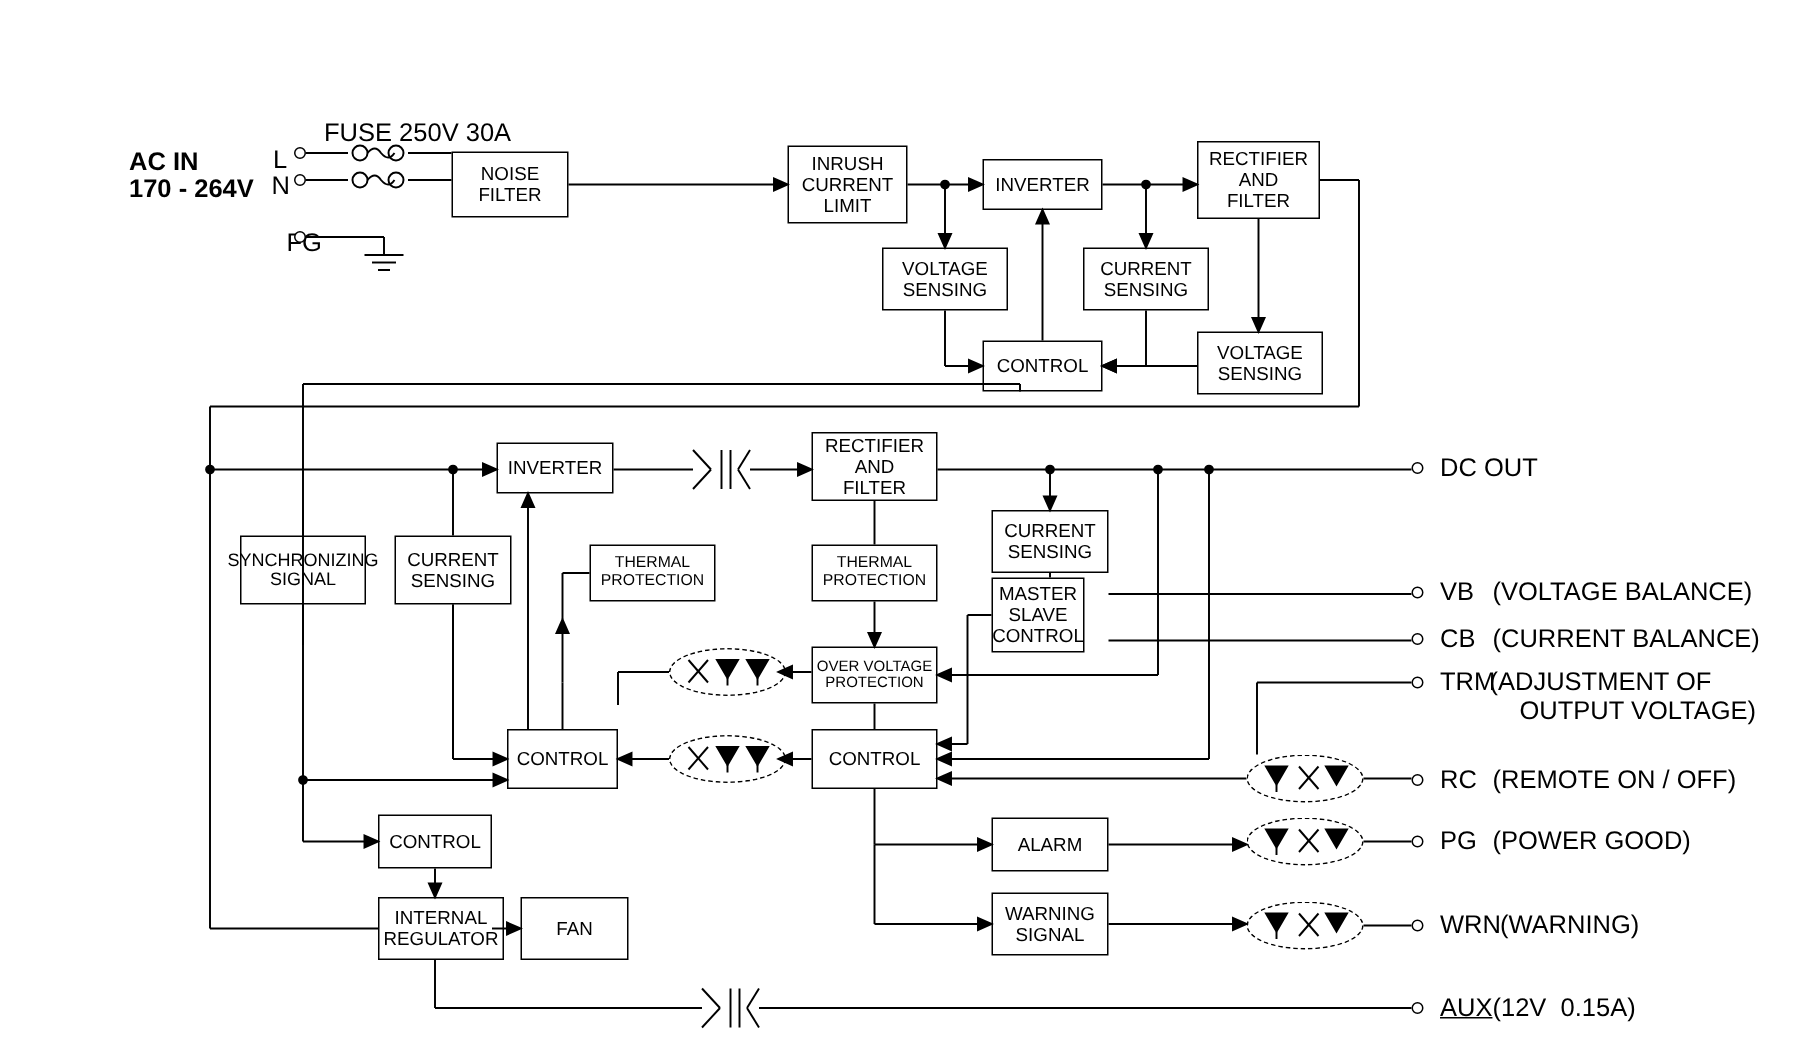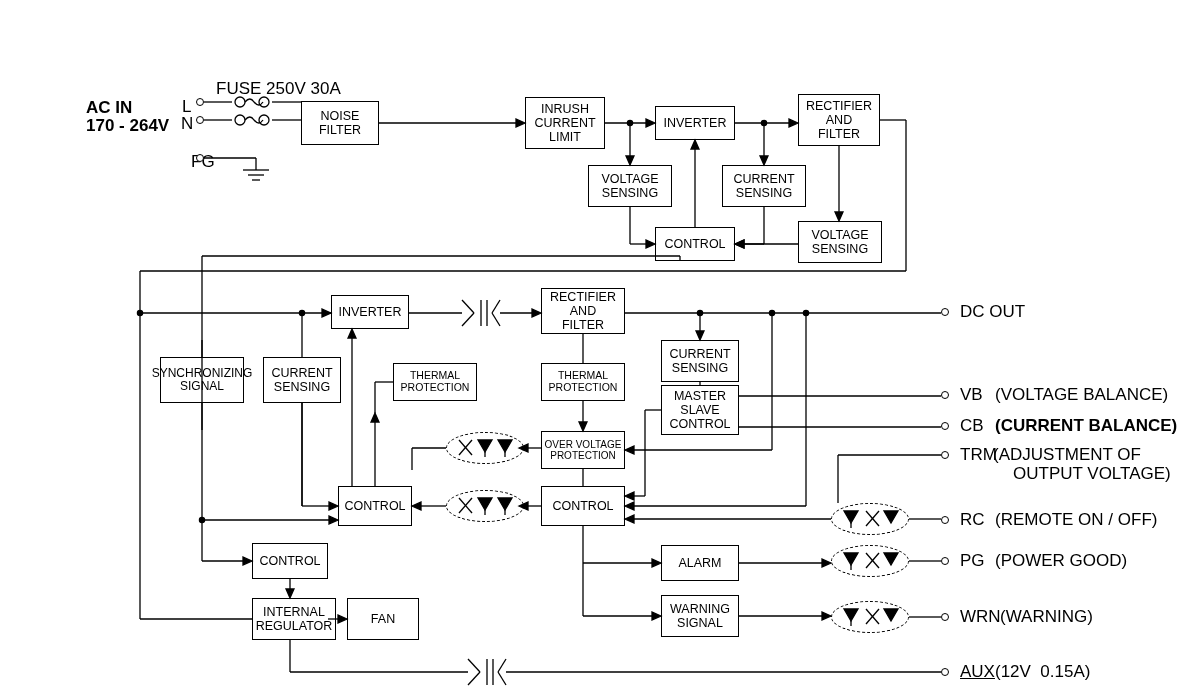--- a/index.html
+++ b/index.html
@@ -67,21 +67,21 @@
   <div class="box" style="left:331px;top:295px;width:78px;height:34px;">INVERTER</div>
   <div class="box" style="left:541px;top:288px;width:84px;height:46px;">RECTIFIER
 AND
 FILTER</div>
   <div class="box" style="left:393px;top:363px;width:84px;height:38px;font-size:10.5px;">THERMAL
 PROTECTION</div>
   <div class="box" style="left:541px;top:363px;width:84px;height:38px;font-size:10.5px;">THERMAL
 PROTECTION</div>
   <div class="box" style="left:661px;top:340px;width:78px;height:42px;">CURRENT
 SENSING</div>
-  <div class="box" style="left:661px;top:385px;width:78px;height:50px;">MASTER
+  <div class="box" style="left:661px;top:385px;width:62px;height:50px;">MASTER
 SLAVE
 CONTROL</div>
   <div class="box" style="left:541px;top:431px;width:84px;height:38px;font-size:10px;">OVER VOLTAGE
 PROTECTION</div>
   <div class="box" style="left:338px;top:486px;width:74px;height:40px;">CONTROL</div>
   <div class="box" style="left:541px;top:486px;width:84px;height:40px;">CONTROL</div>
   <div class="box" style="left:252px;top:543px;width:76px;height:36px;">CONTROL</div>
   <div class="box" style="left:252px;top:598px;width:84px;height:42px;">INTERNAL
 REGULATOR</div>
   <div class="box" style="left:347px;top:598px;width:72px;height:42px;">FAN</div>
@@ -91,21 +91,21 @@
 
   <div class="term" style="left:941px;top:308px;"></div>
   <div class="lbl" style="left:960px;top:302px;text-align:center;">DC OUT</div>
 
   <div class="term" style="left:941px;top:391px;"></div>
   <div class="lbl" style="left:960px;top:385px;">VB</div>
   <div class="lbl" style="left:995px;top:385px;">(VOLTAGE BALANCE)</div>
 
   <div class="term" style="left:941px;top:422px;"></div>
   <div class="lbl" style="left:960px;top:416px;text-align:right;">CB</div>
-  <div class="lbl" style="left:995px;top:416px;font-weight:bold;">(CURRENT BALANCE)</div>
+  <div class="lbl" style="left:995px;top:416px;">(CURRENT BALANCE)</div>
 
   <div class="term" style="left:941px;top:451px;"></div>
   <div class="lbl" style="left:960px;top:445px;">TRM</div>
   <div class="lbl" style="left:993px;top:445px;">(ADJUSTMENT OF</div>
   <div class="lbl" style="left:1013px;top:464px;">OUTPUT VOLTAGE)</div>
 
   <div class="term" style="left:941px;top:516px;"></div>
   <div class="lbl" style="left:960px;top:510px;">RC</div>
   <div class="lbl" style="left:995px;top:510px;">(REMOTE ON / OFF)</div>
 

